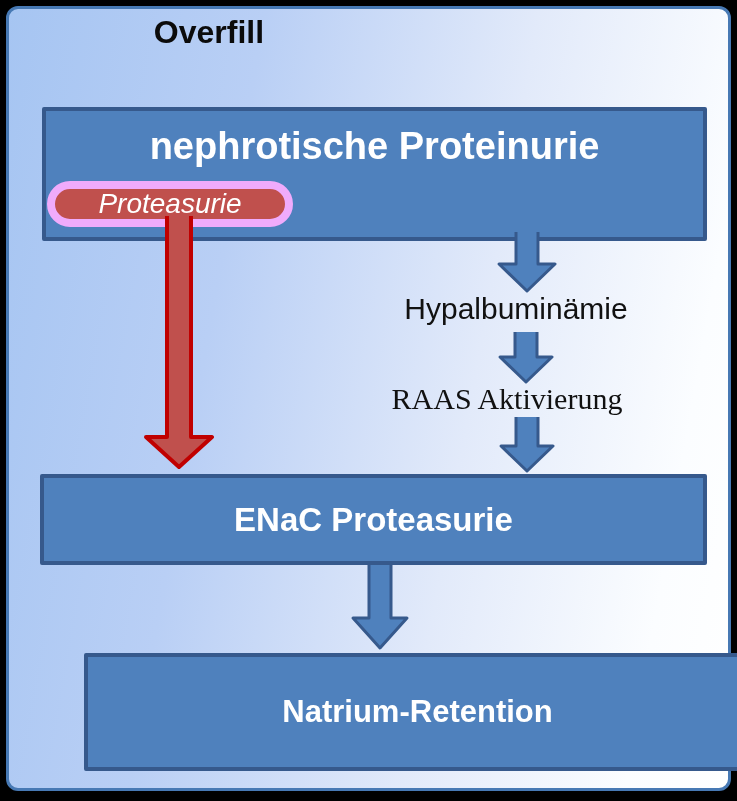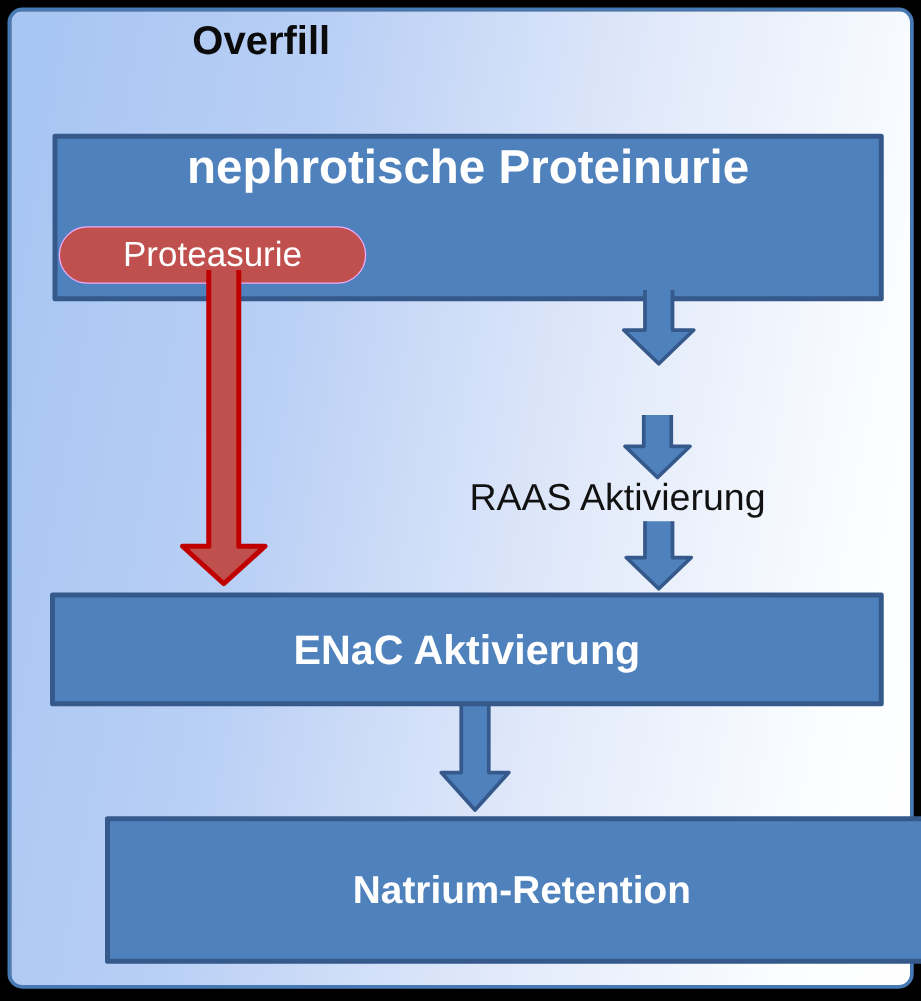--- a/index.html
+++ b/index.html
@@ -39,53 +39,54 @@
     font-weight:bold;
     display:flex;
     align-items:center;
     justify-content:center;
     text-align:center;
   }
   #box-proteinurie{
     left:42px;top:107px;width:665px;height:134px;
     align-items:flex-start;
     font-size:38px;
-    padding-top:2px;
+    padding-top:14px;
   }
   #box-enac{
     left:40px;top:474px;width:667px;height:91px;
     font-size:33px;
   }
   #box-natrium{
     left:44px;top:653px;width:667px;height:118px;
     font-size:31px;
     flex-direction:row;
     line-height:40px;
     margin-left:40px;
   }
   #pill-proteasurie{
     position:absolute;
     left:47px;top:181px;width:246px;height:46px;
     box-sizing:border-box;
     background:#c0504d;
-    border:1px solid #f0abfc;
+    border:8px solid #f0abfc;
     border-radius:23px;
     color:#ffffff;
     font-size:28px;
+    font-style:italic;
     display:flex;align-items:center;justify-content:center;
   }
   .midtext{
     position:absolute;
     width:320px;
     text-align:center;
     color:#111111;
     font-size:30px;
   }
   #text-hypalbuminamie{left:356px;top:292px;}
-  #text-raas{left:334px;top:382px;}
+  #text-raas{left:347px;top:382px;font-family:Liberation Serif, serif;}
   #arrow-layer{
     position:absolute;left:0;top:0;width:737px;height:801px;
     pointer-events:none;
   }
 </style>
 </head>
 <body>
 
 <div id="canvas">
   <div class="frame"></div>
@@ -106,22 +107,23 @@
 
     <path d="M516,232 L516,264 L499,264 L527,291 L555,264 L538,264 L538,232" fill="#4f81bd" stroke="#36598c" stroke-width="3" stroke-linejoin="round"></path>
 
     <path d="M515,332 L515,357 L500,357 L526,382 L552,357 L537,357 L537,332" fill="#4f81bd" stroke="#36598c" stroke-width="3" stroke-linejoin="round"></path>
 
     <path d="M516,417 L516,446 L501,446 L527,471 L553,446 L538,446 L538,417" fill="#4f81bd" stroke="#36598c" stroke-width="3" stroke-linejoin="round"></path>
 
     <path d="M369,556 L369,618 L353,618 L380,648 L407,618 L391,618 L391,556" fill="#4f81bd" stroke="#36598c" stroke-width="3" stroke-linejoin="round"></path>
   </svg>
 
+  <div id="text-hypalbuminamie" class="midtext">Hypalbuminämie</div>
   <div id="text-raas" class="midtext">RAAS Aktivierung</div>
 
   <div id="box-enac" class="bluebox">
-    <span>ENaC Aktivierung</span>
+    <span>ENaC Proteasurie</span>
   </div>
 
   <div id="box-natrium" class="bluebox">
     <span>Natrium-Retention</span>
   </div>
 </div>
 
 </body></html>

